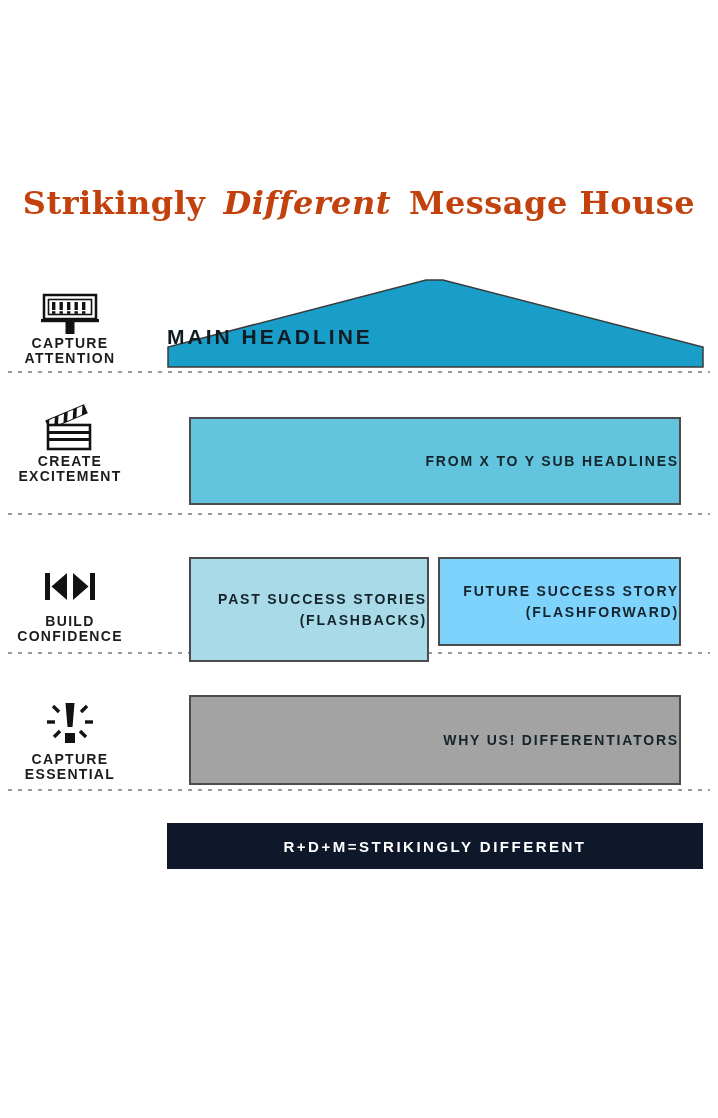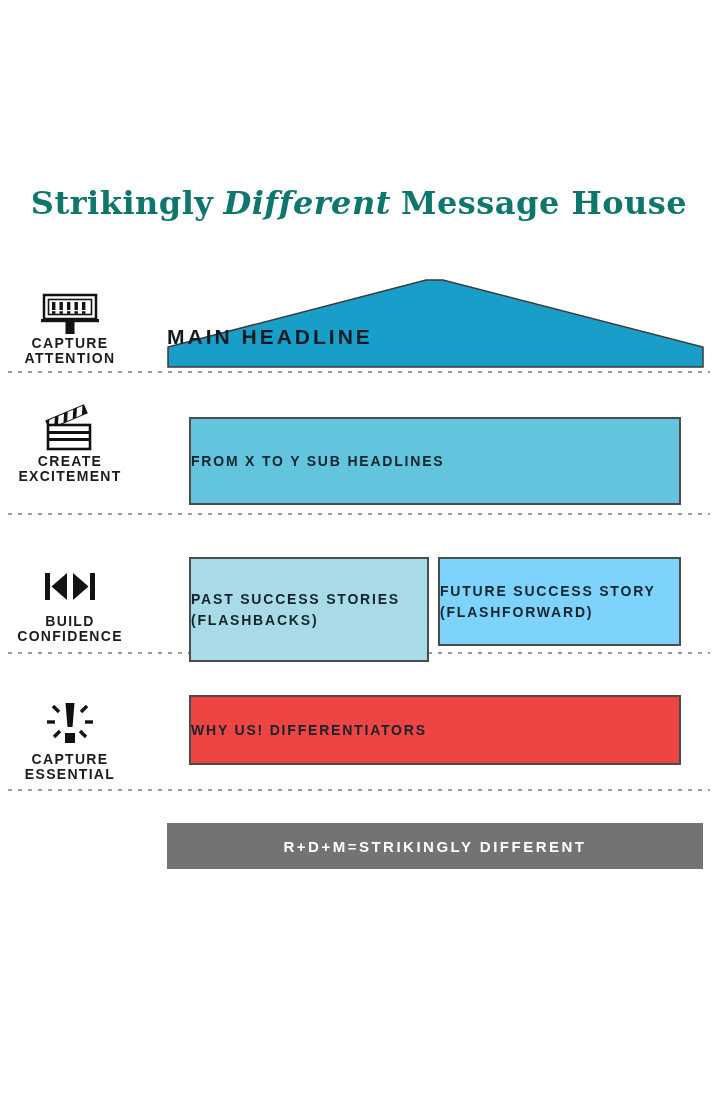--- a/index.html
+++ b/index.html
@@ -4,23 +4,23 @@
 <style>
   html,body { margin:0; padding:0; background:#ffffff; }
   #page {
     position:relative; width:718px; height:1118px; background:#ffffff;
     font-family:"Liberation Sans", sans-serif; overflow:hidden;
   }
 
   
   #title {
     position:absolute; top:184px; left:0; width:718px;
-    display:flex; justify-content:center; gap:10px;
+    display:flex; justify-content:center; gap:18px;
     font-family:"DejaVu Serif", serif; font-weight:bold;
-    font-size:32px; color:#0f766e; letter-spacing:0.5px;align-items:center;
+    font-size:32px; color:#c2410c; letter-spacing:0.5px;align-items:center;
   }
   #title .em { font-style:italic; }
 
   
   #roof-svg { position:absolute; left:167px; top:277px; }
   #roof-label {
     position:absolute; left:167px; top:325px; width:537px;
     text-align:left; font-size:21px; font-weight:700;
     letter-spacing:3px; color:#101c22;
   }
@@ -39,33 +39,33 @@
   .side-label {
     font-size:14px; font-weight:700; letter-spacing:1.3px;
     line-height:15px; color:#1c1c1c;
   }
   .side-label span { display:block; }
 
   
   .box {
     position:absolute; box-sizing:border-box;
     border:2px solid #4c4c4c;
-    display:flex; flex-direction:column; align-items:flex-start; justify-content:center;
+    display:flex; flex-direction:column; align-items:flex-end; justify-content:center;
     text-align:center; font-weight:700; font-size:14px;
     letter-spacing:1.8px; color:#15242b; line-height:21px;
   }
   #box-sub      { left:189px; top:417px; width:492px; height:88px; background:#62C4DD; }
   #box-past     { left:189px; top:557px; width:240px; height:105px; background:#A8DAE8; }
   #box-future   { left:438px; top:557px; width:243px; height:89px; background:#7dd3fc; }
-  #box-why      { left:189px; top:695px; width:492px; height:70px; background:#ef4444; }
+  #box-why      { left:189px; top:695px; width:492px; height:90px; background:#a3a3a3; }
 
   
   #footer-bar {
     position:absolute; left:167px; top:823px; width:536px; height:46px;
-    background:#737373; color:#ffffff;
+    background:#0f172a; color:#ffffff;
     display:flex; align-items:center; justify-content:center;
     font-size:15px; font-weight:700; letter-spacing:2.5px;
   }
 </style>
 </head>
 <body>
 
 <div id="page">
 
   <div id="title">

